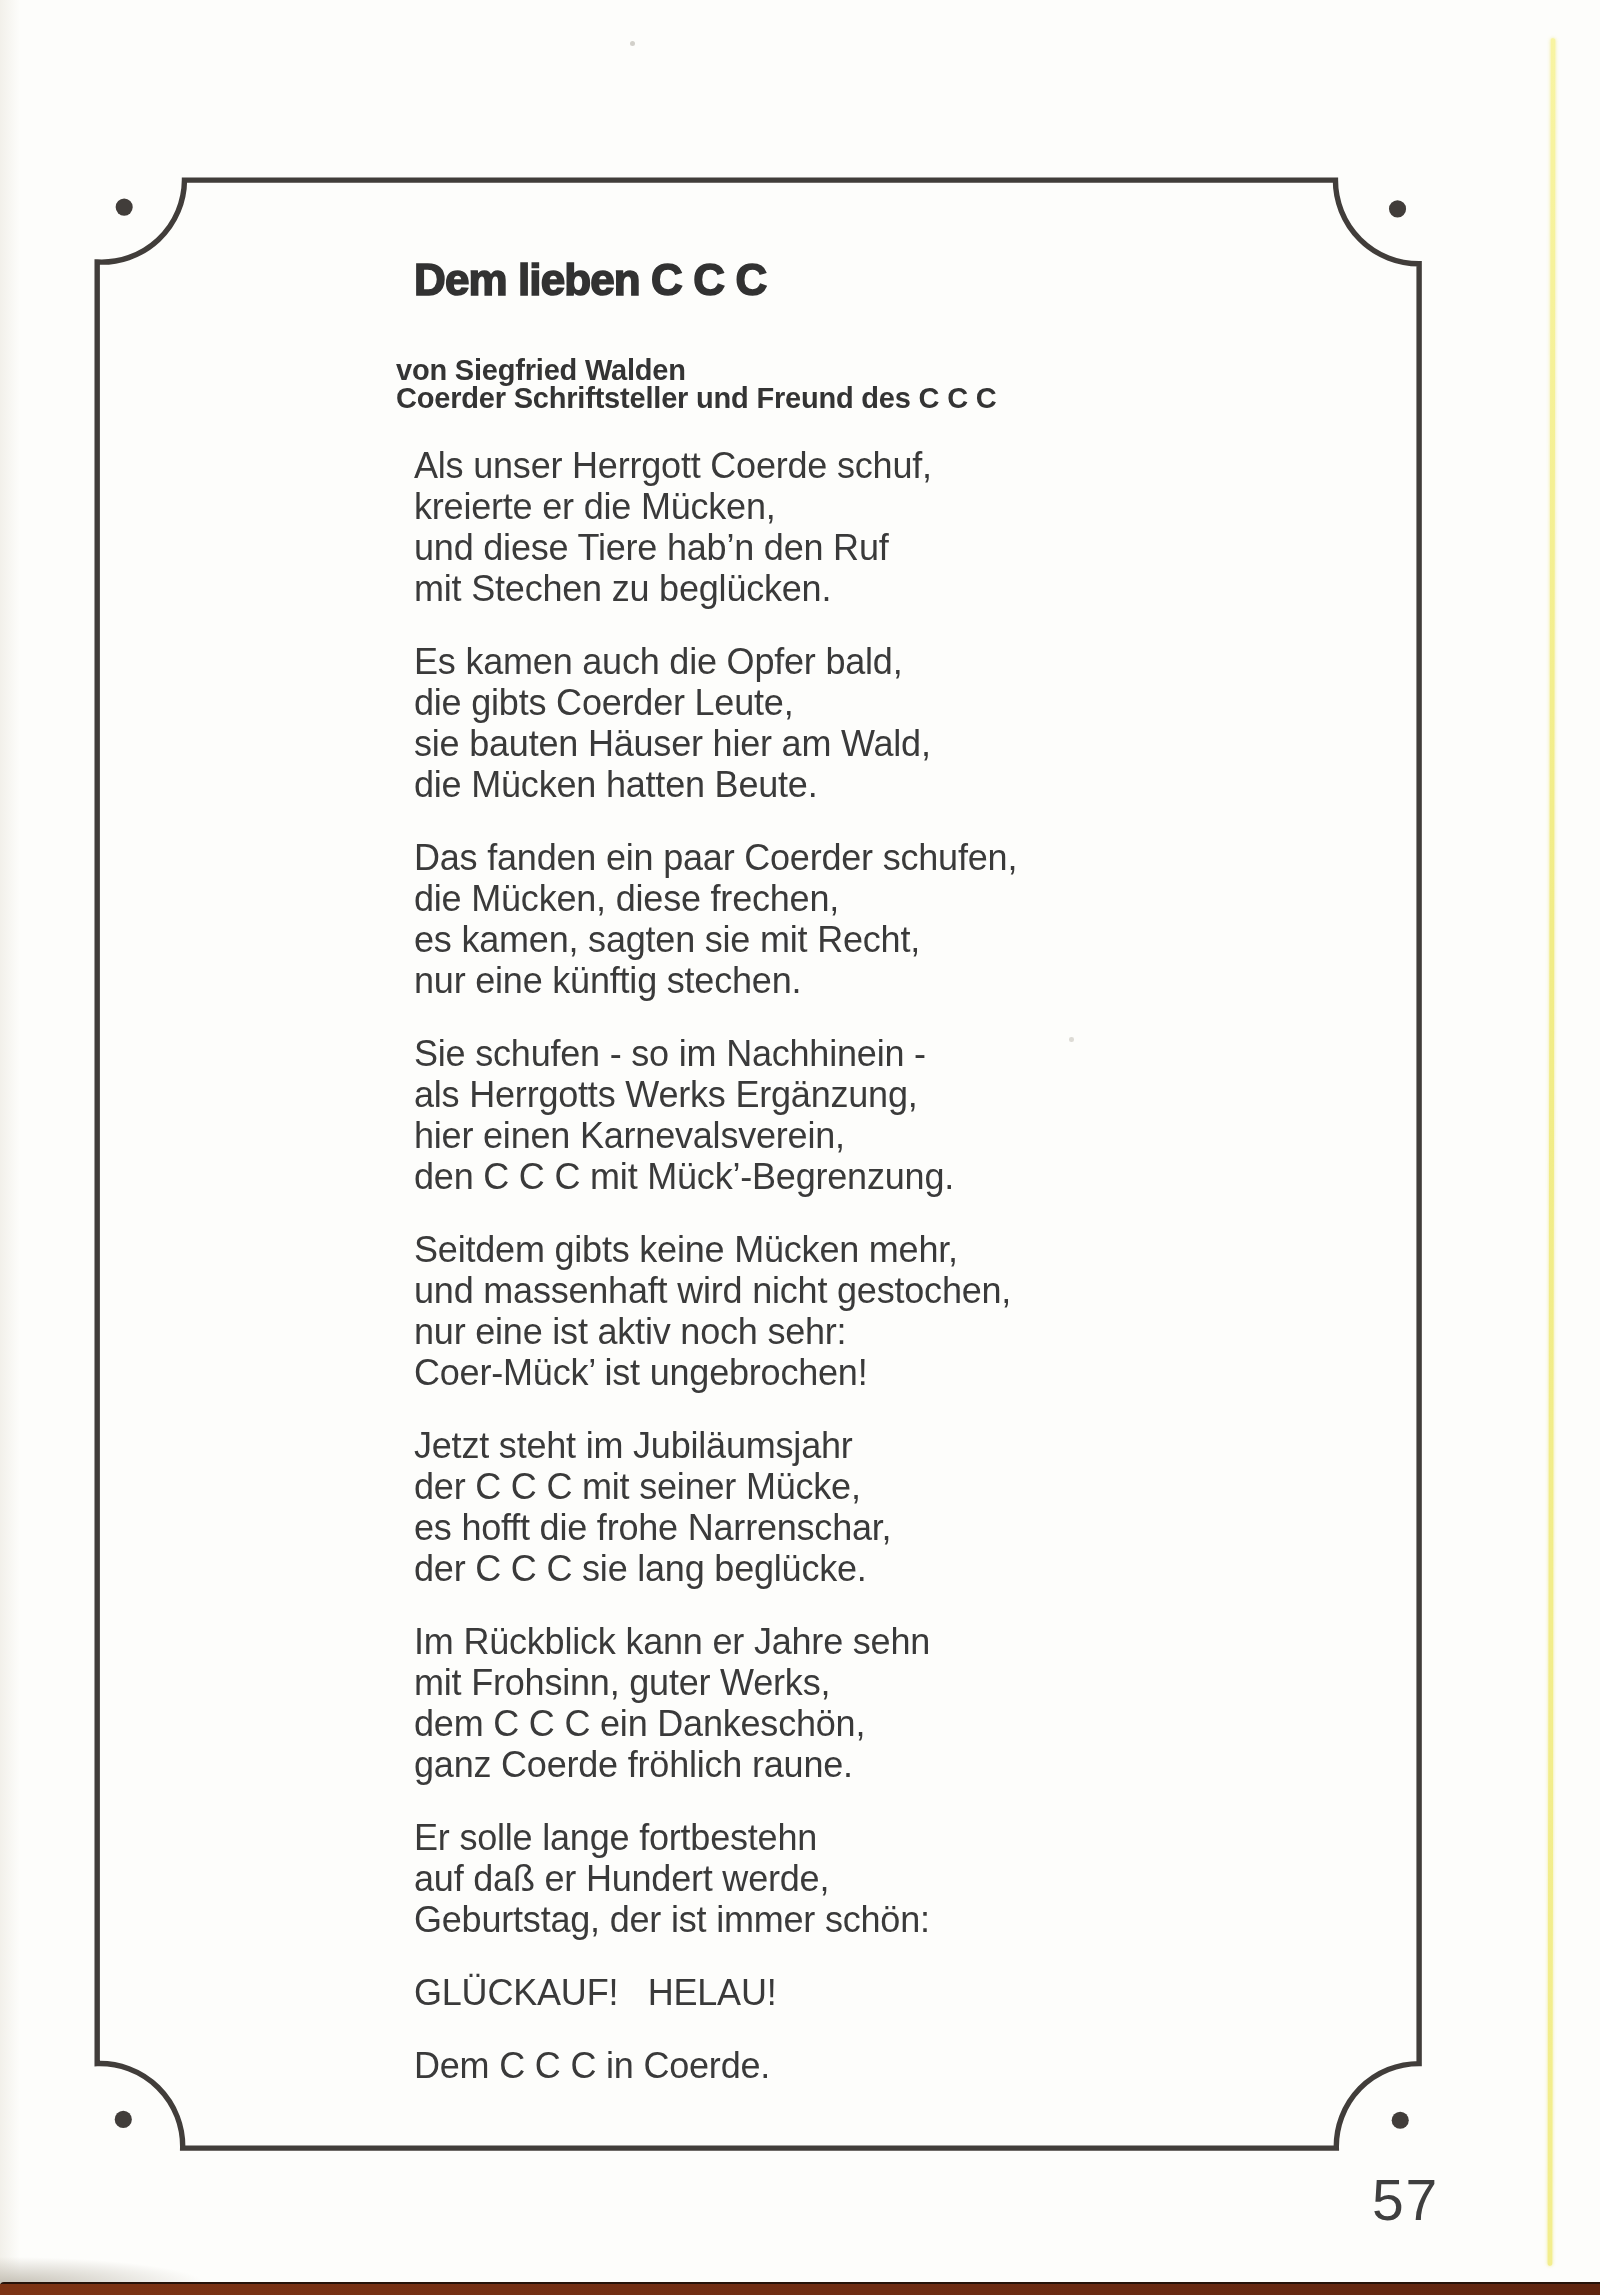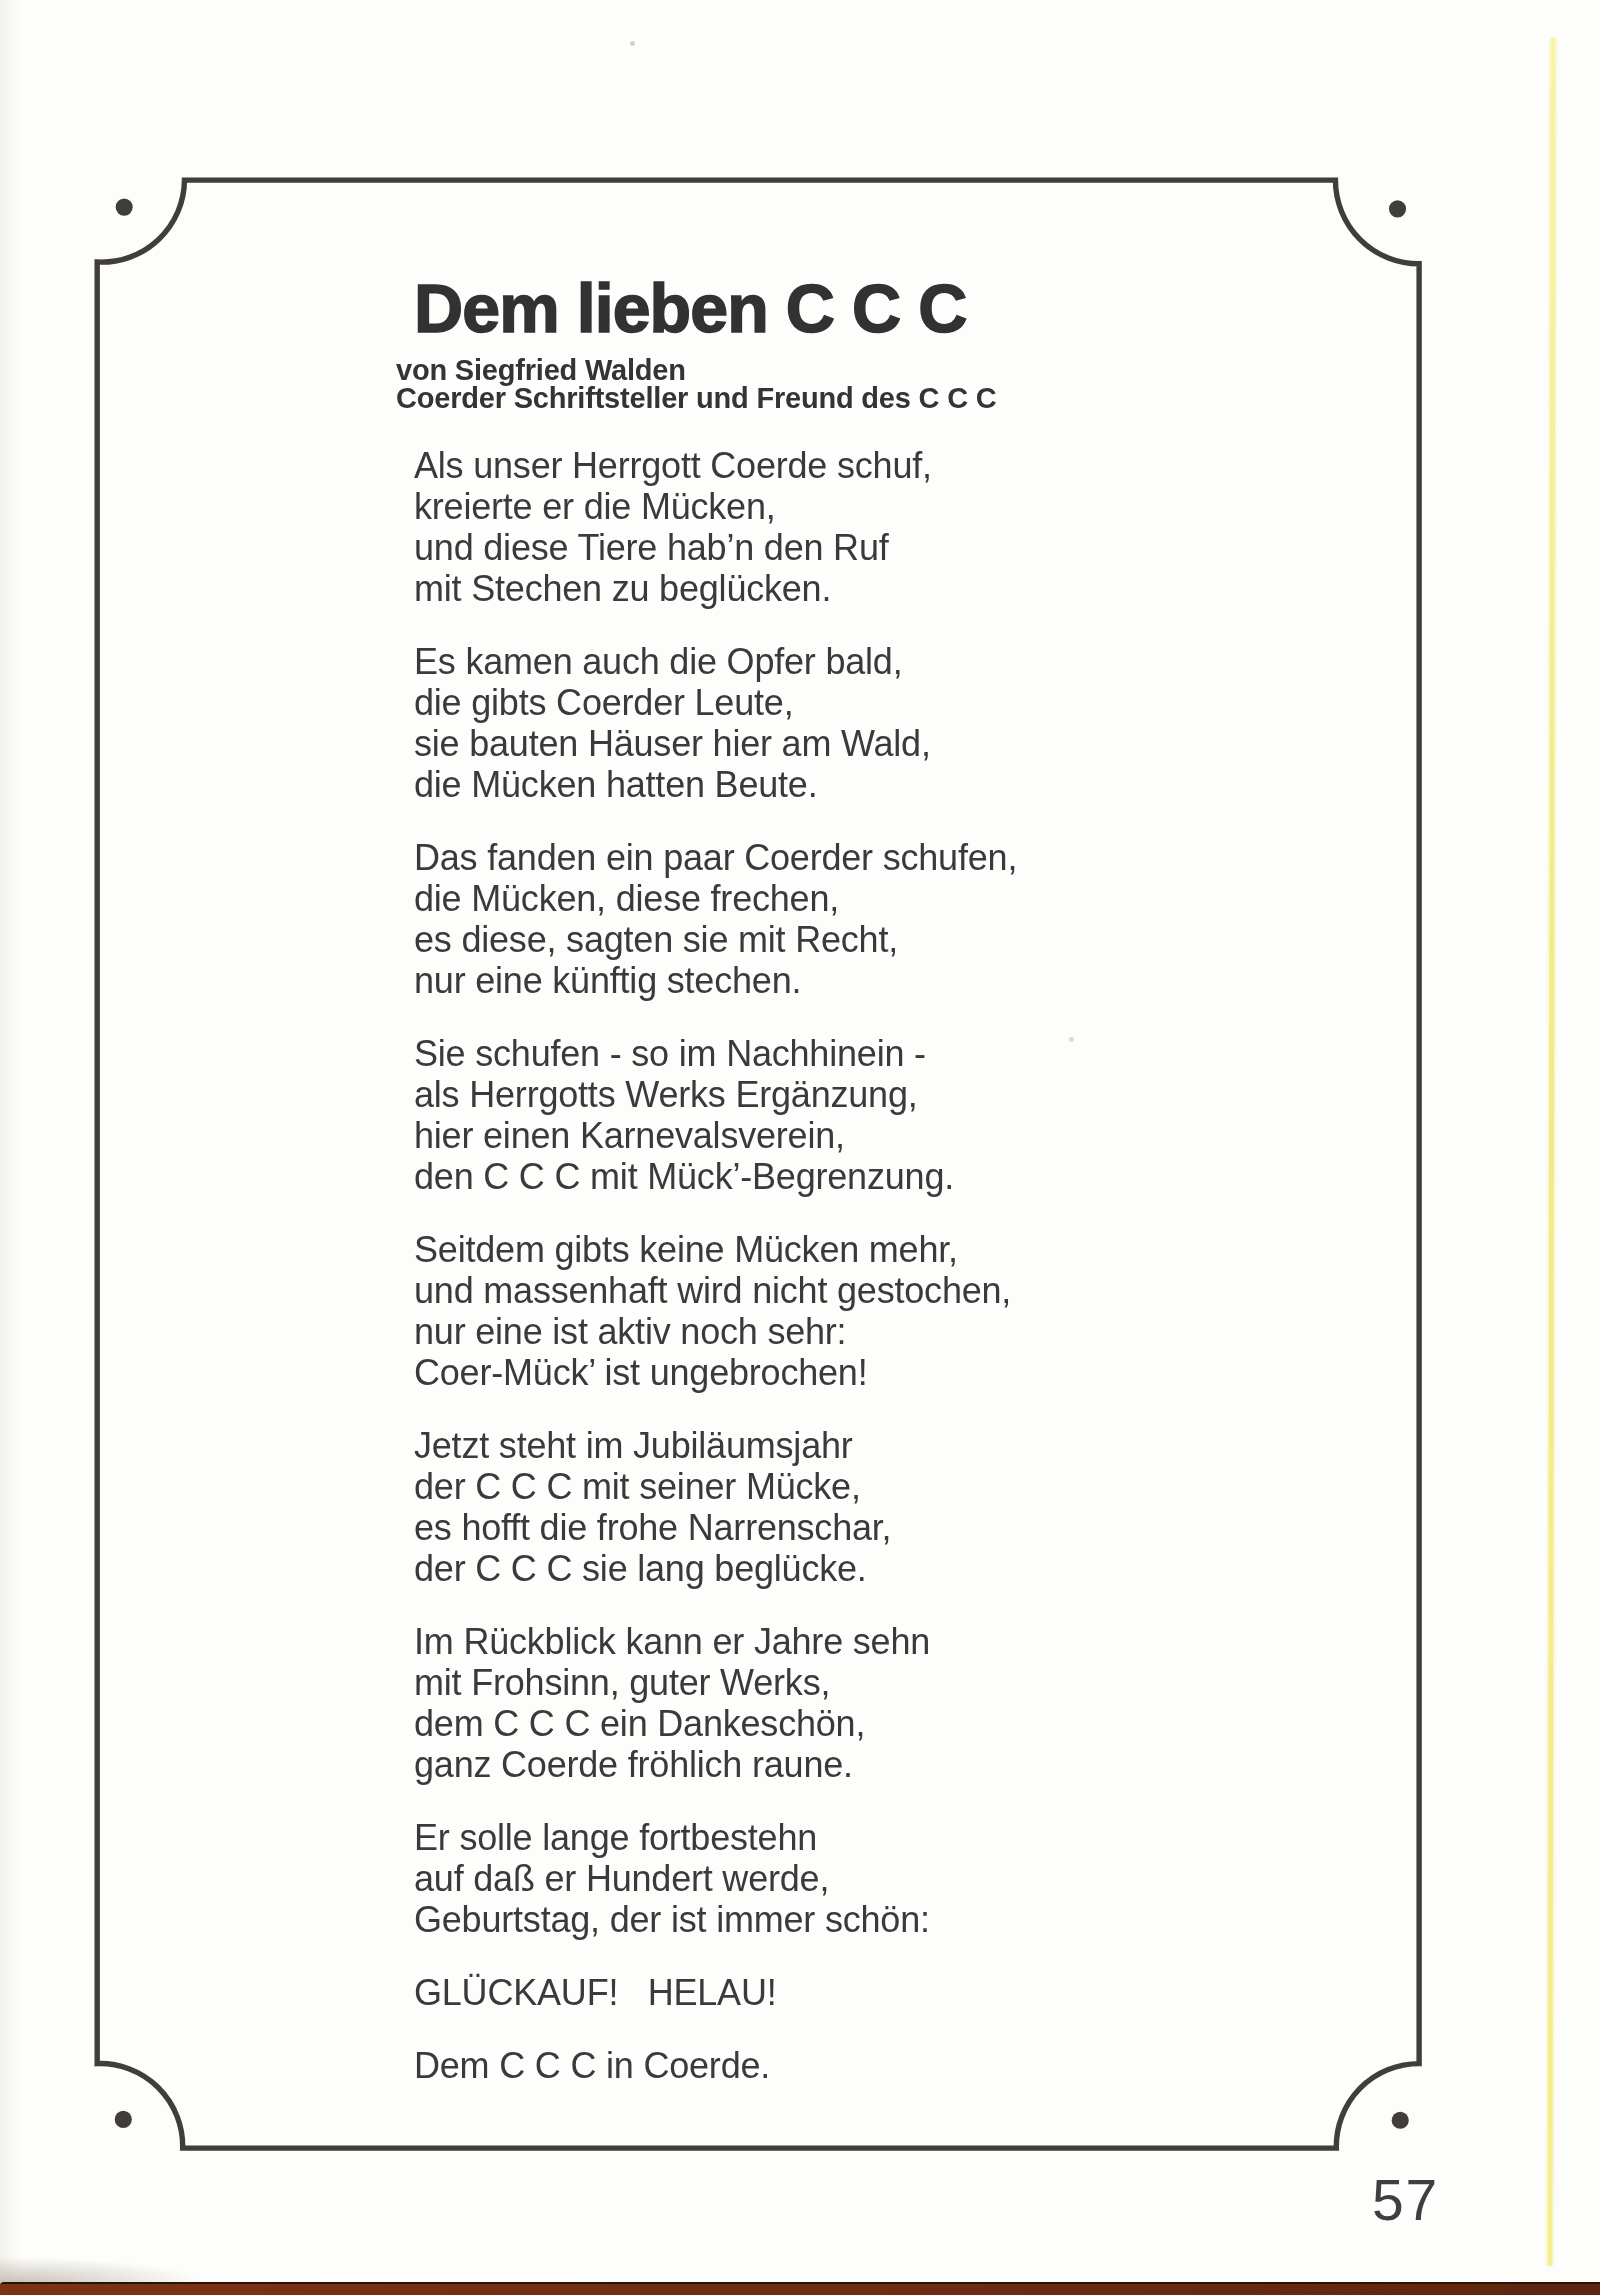--- a/index.html
+++ b/index.html
@@ -19,22 +19,22 @@
   
   .frame-svg {
     position: absolute;
     left: 0; top: 0;
     width: 1600px; height: 2295px;
   }
   
   .title {
     position: absolute;
     left: 414px;
-    top: 274px;
-    font-size: 68px;
+    top: 258px;
+    font-size: 44px;
     line-height: 1;
     font-weight: 700;
     letter-spacing: -0.9px;
     color: #323232;
     -webkit-text-stroke: 1.6px #323232;
     white-space: pre;
   }
   .byline {
     position: absolute;
     left: 396px;
@@ -136,21 +136,21 @@
         </div>
         <div class="stanza">
           <div class="poem-line">Es kamen auch die Opfer bald,</div>
           <div class="poem-line">die gibts Coerder Leute,</div>
           <div class="poem-line">sie bauten Häuser hier am Wald,</div>
           <div class="poem-line">die Mücken hatten Beute.</div>
         </div>
         <div class="stanza">
           <div class="poem-line">Das fanden ein paar Coerder schufen,</div>
           <div class="poem-line">die Mücken, diese frechen,</div>
-          <div class="poem-line">es diese, sagten sie mit Recht,</div>
+          <div class="poem-line">es kamen, sagten sie mit Recht,</div>
           <div class="poem-line">nur eine künftig stechen.</div>
         </div>
         <div class="stanza">
           <div class="poem-line">Sie schufen - so im Nachhinein -</div>
           <div class="poem-line">als Herrgotts Werks Ergänzung,</div>
           <div class="poem-line">hier einen Karnevalsverein,</div>
           <div class="poem-line">den C C C mit Mück’-Begrenzung.</div>
         </div>
         <div class="stanza">
           <div class="poem-line">Seitdem gibts keine Mücken mehr,</div>

